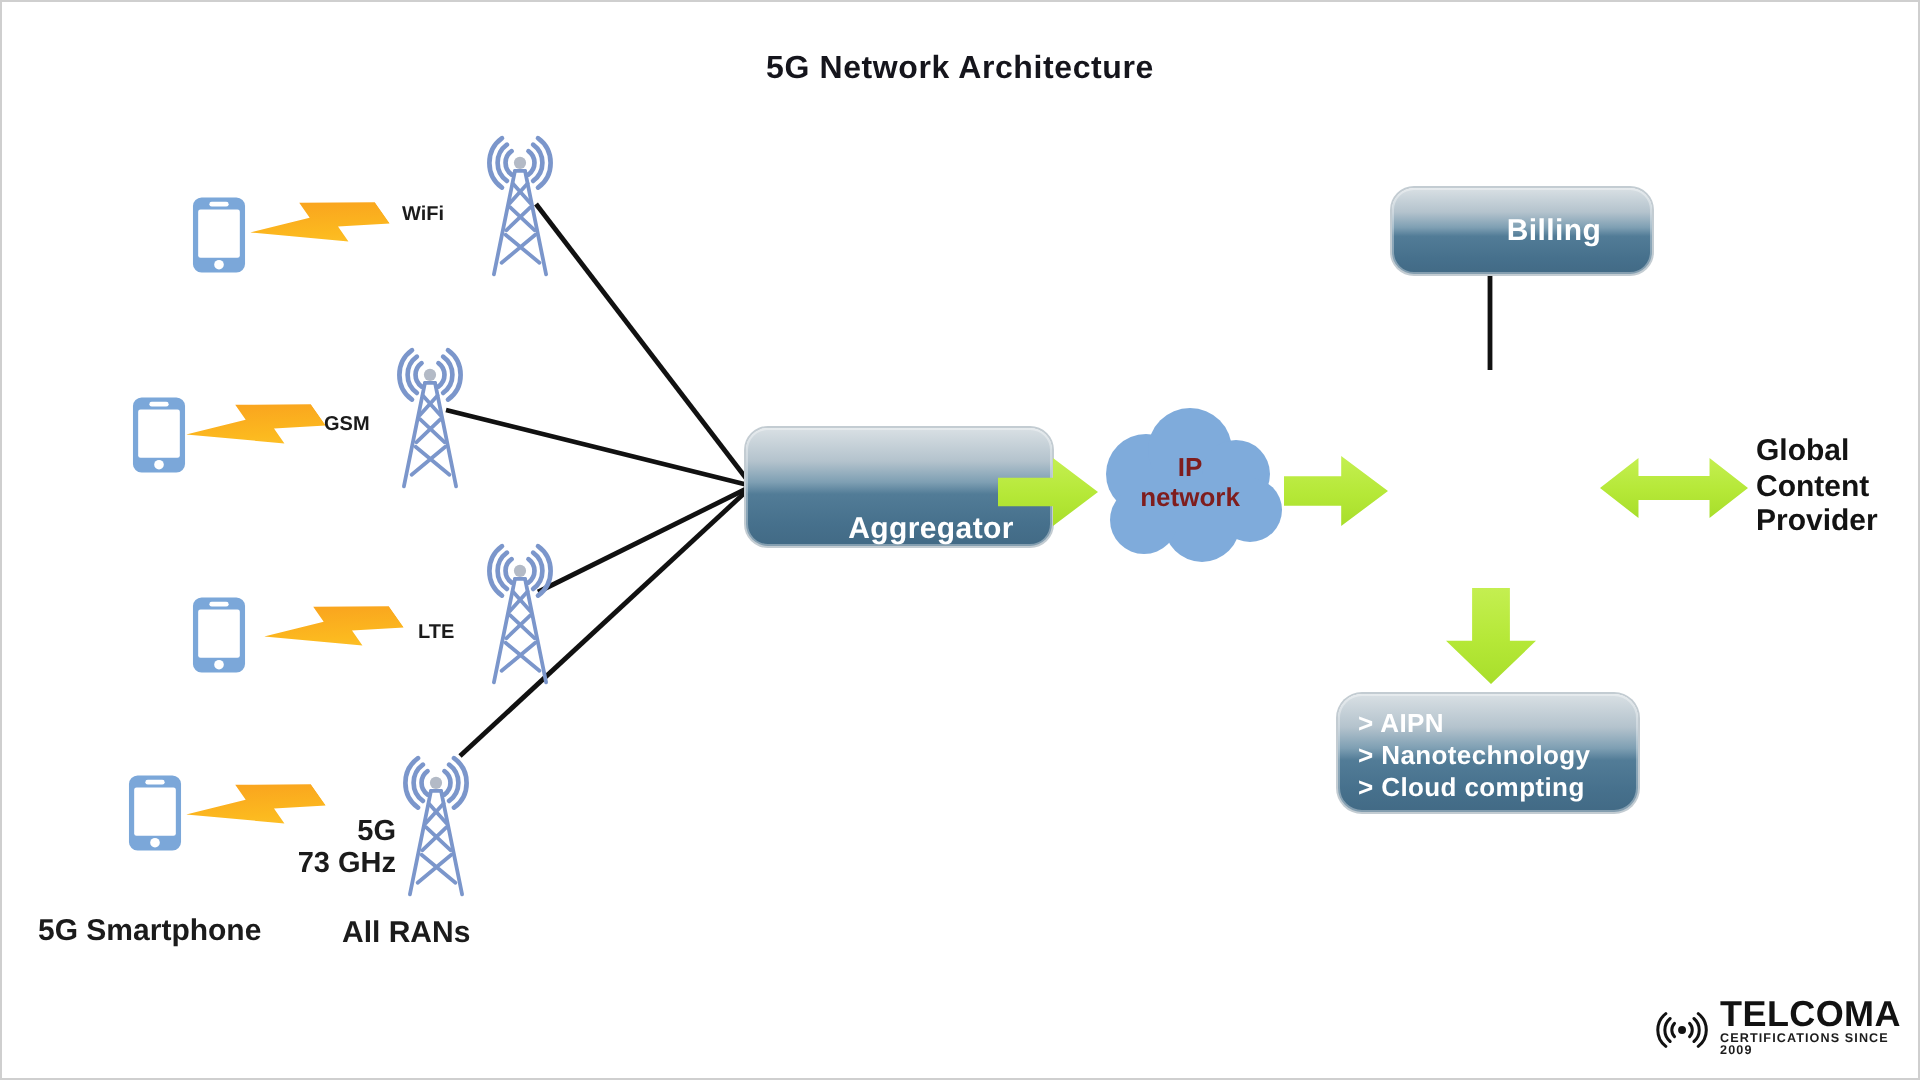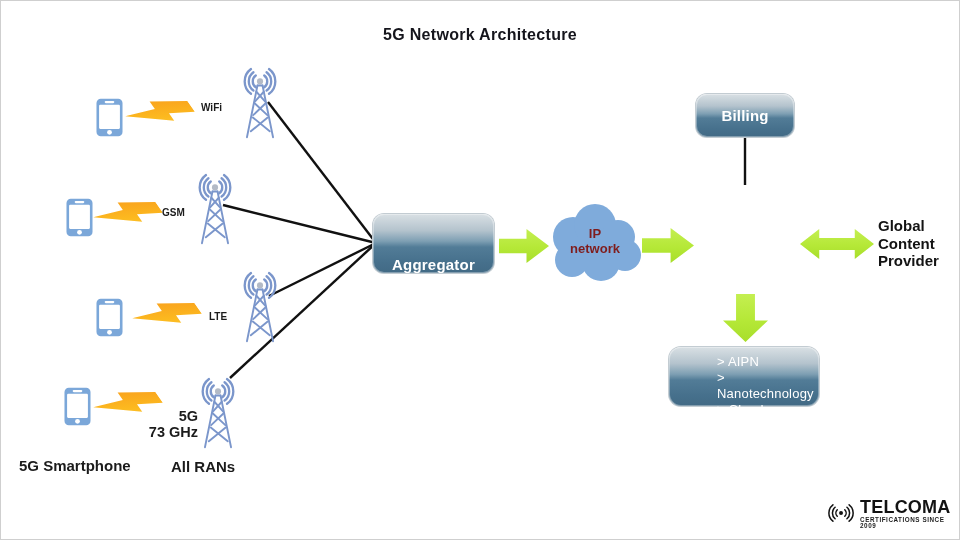--- a/index.html
+++ b/index.html
@@ -15,44 +15,45 @@
   .lbl-5g{left:135px;top:407px;width:62px;text-align:right;font-size:14.5px;line-height:16px;}
   .footer-label{font-size:15px;font-weight:600;color:#1b1b1b;}
   .lbl-smartphone{left:18px;top:456px;}
   .lbl-allrans{left:170px;top:457px;}
 
   .glossy{
     background:linear-gradient(180deg,#d9e0e4 0%,#b4c3cd 28%,#7e9fb3 46%,#527c97 56%,#46708c 82%,#426a85 100%);
     border-radius:11px;
     box-shadow:inset 0 0 0 1px rgba(255,255,255,.35), 0 0 0 1px #c3ccd2;
     color:#ffffff;
+    padding-left:32px;
   }
   .node-label{color:#fff;font-size:15px;font-weight:600;letter-spacing:.2px;}
   .box-aggregator{left:372px;top:213px;width:121px;height:59px;display:flex;align-items:flex-end;justify-content:center;}
   .box-billing{left:695px;top:93px;width:98px;height:43px;display:flex;align-items:center;justify-content:center;}
   .box-nanocore{left:695px;top:183px;width:103px;height:107px;border-radius:15px;}
   .nanocore-ellipse{left:14px;top:6px;width:74px;height:34px;background:#ffffff;border-radius:50%;box-shadow:0 1px 2px rgba(70,100,125,.35);}
   .nanocore-label{left:0;bottom:11px;width:100%;text-align:center;}
   .box-services{left:668px;top:346px;width:150px;height:59px;border-radius:12px;padding:7px 0 0 10px;box-sizing:border-box;}
-  .service-line{font-size:13px;font-weight:400;line-height:16px;color:#fff;letter-spacing:.2px;margin-left:38px;}
+  .service-line{font-size:13px;font-weight:700;line-height:16px;color:#fff;letter-spacing:.2px;}
 
   .cloud-text{left:558px;top:225px;width:72px;text-align:center;color:#7f1d1d;font-size:13px;font-weight:600;line-height:15px;}
 
   .garrow{background:linear-gradient(180deg,#c4ef51 0%,#b5e837 55%,#a8de2b 100%);}
   .arrow-right{clip-path:polygon(0 29%,55% 29%,55% 0,100% 50%,55% 100%,55% 71%,0 71%);}
   .arrow1{left:498px;top:228px;width:50px;height:34px;}
   .arrow2{left:641px;top:227px;width:52px;height:35px;}
   .arrow-double{left:799px;top:228px;width:74px;height:30px;
     clip-path:polygon(0 50%,26% 0,26% 30%,74% 30%,74% 0,100% 50%,74% 100%,74% 70%,26% 70%,26% 100%);}
   .arrow-down{left:722px;top:293px;width:45px;height:48px;
     clip-path:polygon(29% 0,71% 0,71% 55%,100% 55%,50% 100%,0 55%,29% 55%);}
 
   .gcp-label{left:877px;top:216px;width:80px;font-size:15px;font-weight:600;line-height:17.5px;color:#131313;}
 
-  .logo{left:824px;top:497px;width:132px;display:flex;align-items:flex-start;gap:3px;}
+  .logo{left:824px;top:497px;width:132px;display:flex;align-items:flex-end;gap:3px;}
   .logo-text{display:flex;flex-direction:column;line-height:1;}
   .logo-brand{font-size:18px;font-weight:700;color:#121212;letter-spacing:.2px;}
   .logo-tagline{font-size:6.3px;font-weight:600;color:#1c1c1c;letter-spacing:.55px;margin-top:1px;}
 </style>
 </head>
 <body>
 
 <div class="canvas">
 
   <div class="abs title">5G Network Architecture</div>

